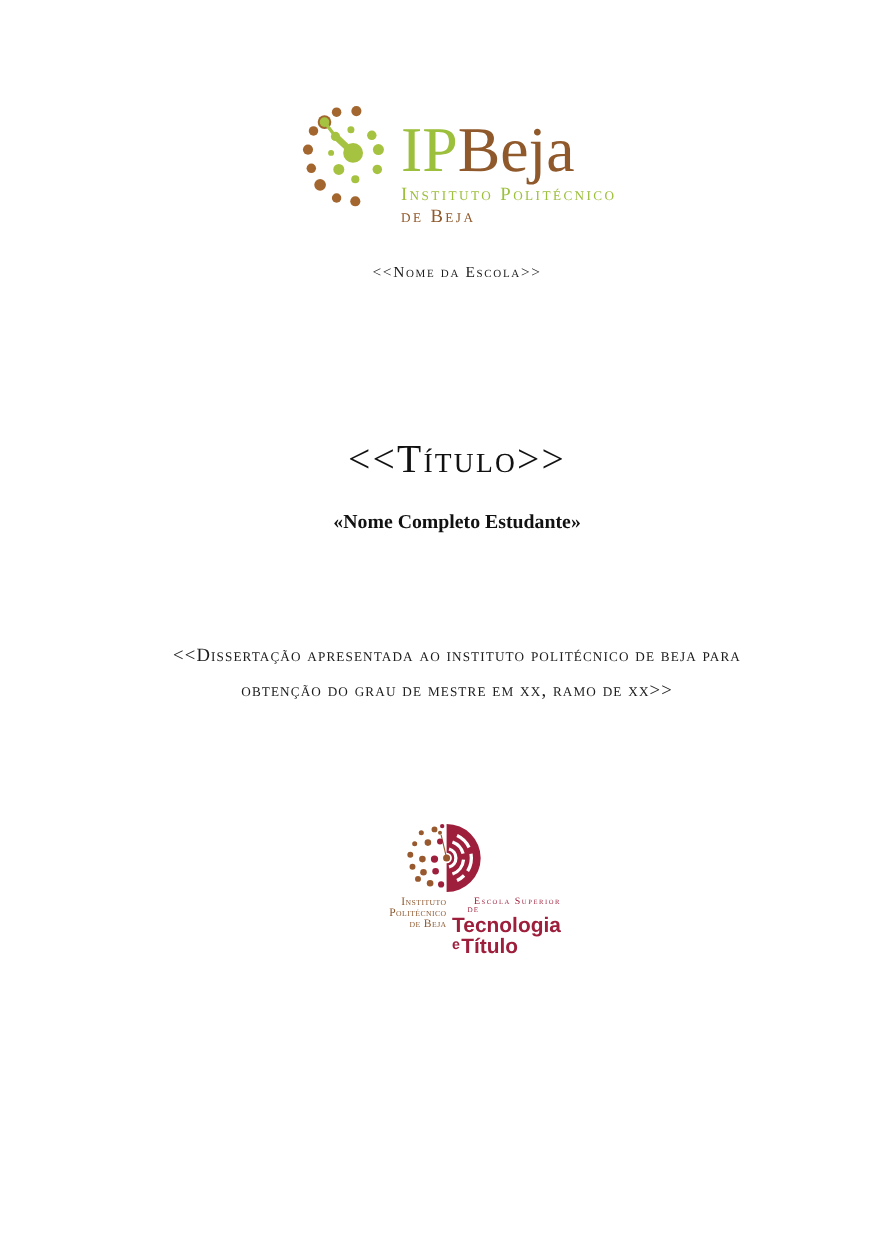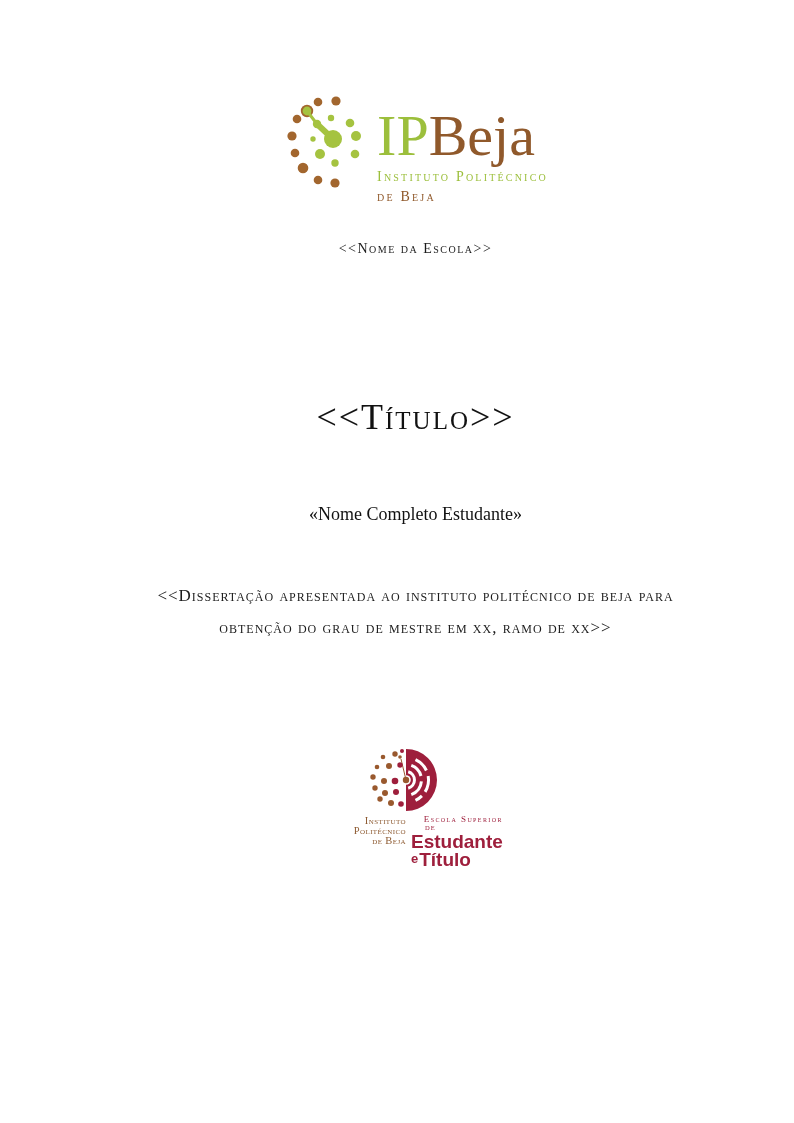--- a/index.html
+++ b/index.html
@@ -10,28 +10,28 @@
   .content{position:absolute;left:113px;top:0;width:605px;height:100%;}
   .centered{position:absolute;left:0;right:0;text-align:center;}
 
   
   .ipbeja-logo{position:absolute;top:91px;left:0;right:0;display:flex;justify-content:center;align-items:flex-start;gap:9px;}
   .ipbeja-mark svg{display:block;}
   .ipbeja-text{margin-top:16px;text-align:left;}
   .ipbeja-wordmark{font-size:58px;line-height:58px;letter-spacing:0;font-family:"Liberation Serif", serif;}
   .wm-ip{color:#9cbf3c;}
   .wm-beja{color:#90592b;}
-  .ipbeja-sub1,.ipbeja-sub2{font-variant:small-caps;font-size:14px;line-height:20px;letter-spacing:2.2px;}
+  .ipbeja-sub1,.ipbeja-sub2{font-variant:small-caps;font-size:17px;line-height:20px;letter-spacing:2.2px;}
   .ipbeja-sub1{color:#9cbf3c;margin-top:2px;}
   .ipbeja-sub2{color:#90592b;}
 
   
   .school-line{top:241px;font-variant:small-caps;font-size:14px;letter-spacing:1.5px;color:#1c1c1c;}
   .title-line{top:396px;font-variant:small-caps;font-size:36px;line-height:42px;letter-spacing:2px;color:#111;}
-  .student-line{top:462px;font-size:18px;line-height:24px;font-weight:normal;color:#111;margin-top:40px;}
+  .student-line{top:462px;font-size:18px;line-height:24px;font-weight:bold;color:#111;}
   .dissertation{top:580px;font-variant:small-caps;font-size:17px;line-height:32px;letter-spacing:1px;color:#1c1c1c;}
   .footer-line{top:980px;font-size:12.5px;letter-spacing:0.5px;color:#1c1c1c;}
 
   
   .estig{position:absolute;top:745px;left:212px;width:190px;height:125px;}
   .estig-mark{position:absolute;left:45px;top:1px;}
   .estig-institute{
     position:absolute;left:0;top:71px;width:81px;text-align:right;
     color:#8d5a31;font-variant:small-caps;font-size:10.5px;line-height:10px;letter-spacing:0.4px;
   }
@@ -142,19 +142,19 @@
       </svg>
     </div>
     <div class="estig-institute">
       <div>Instituto</div>
       <div>Politécnico</div>
       <div>de Beja</div>
     </div>
     <div class="estig-school">
       <div class="estig-school-sup">Escola Superior</div>
       <div class="estig-school-de">de</div>
-      <div class="estig-name first">Estudante</div>
+      <div class="estig-name first">Tecnologia</div>
       <div class="estig-name"><span class="e-prefix">e</span><span>Título</span></div>
     </div>
   </div>
 
 
 </div>
 
 </body></html>

